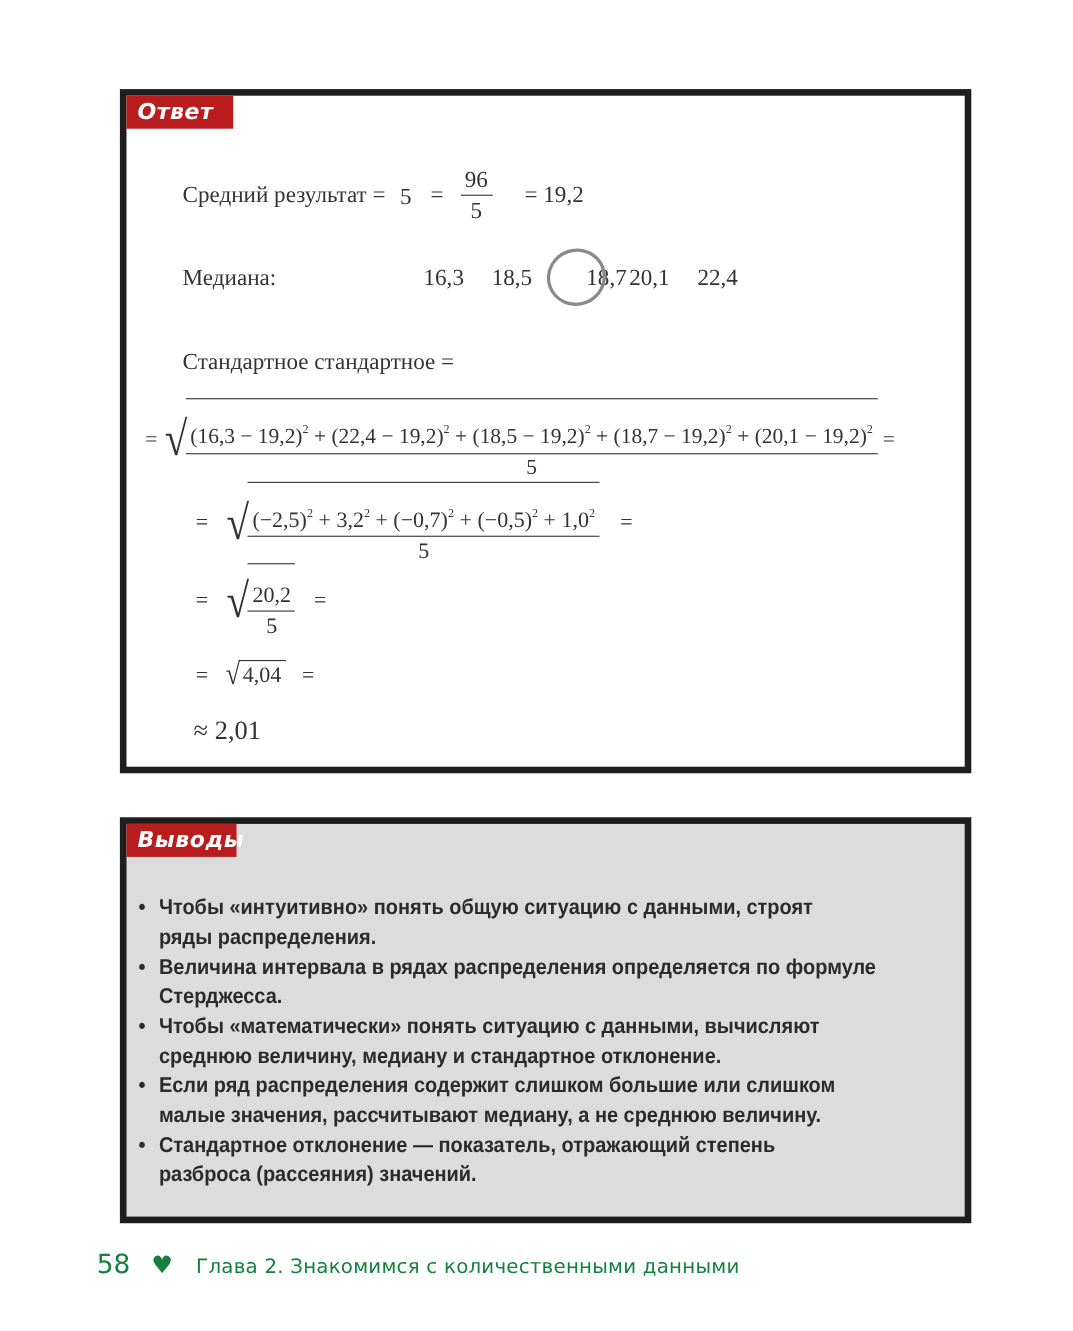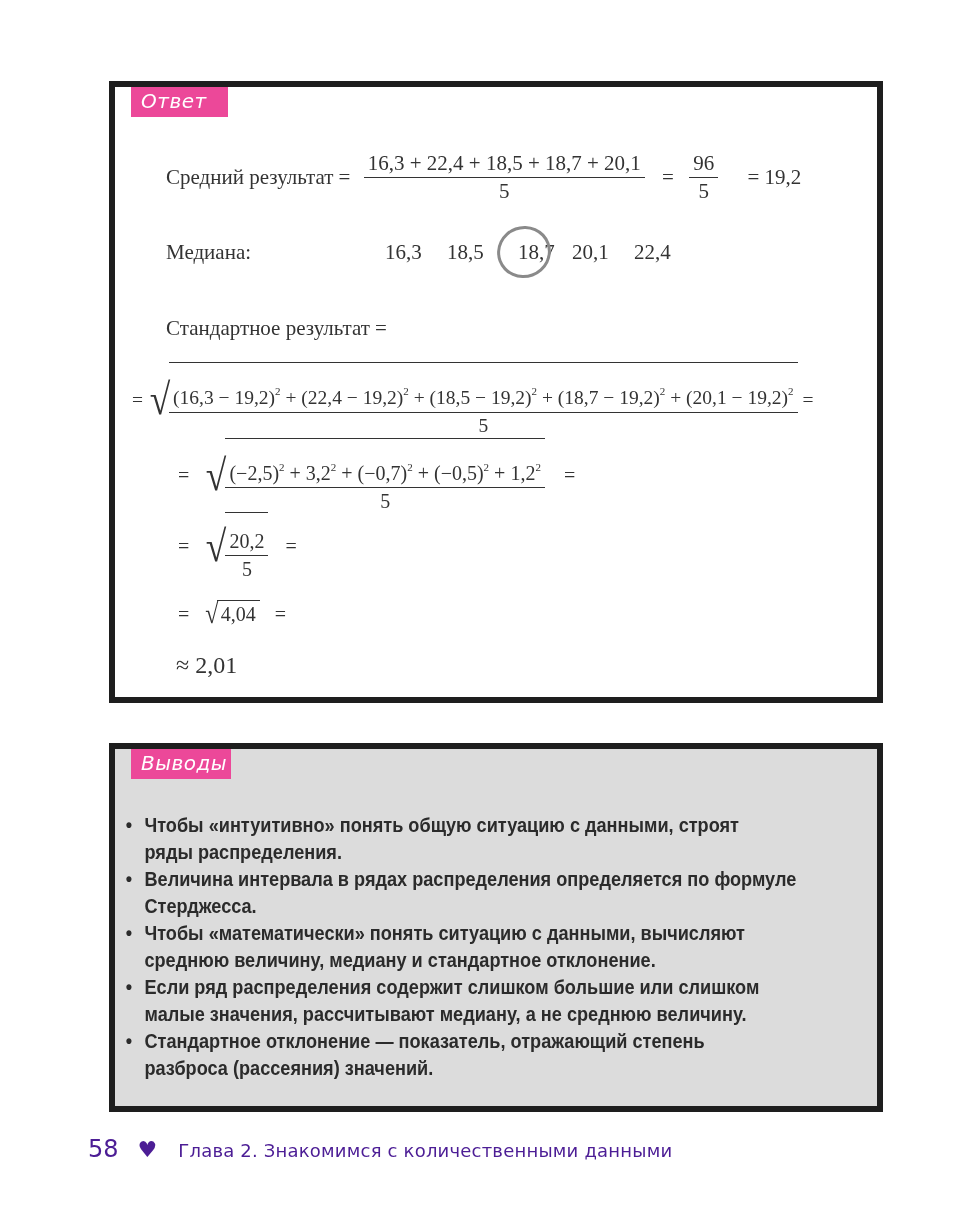--- a/index.html
+++ b/index.html
@@ -3,22 +3,22 @@
 <meta charset="utf-8">
 <style>
   html, body { margin: 0; padding: 0; background: #ffffff; }
   body { width: 975px; height: 1210px; position: relative; overflow: hidden;
          font-family: "Liberation Serif", "DejaVu Serif", serif; color: #2a2a2a; }
 
   .box { position: absolute; left: 109px; width: 762px; border: 6px solid #1e1e1e; box-sizing: content-box; }
   #answer-box { top: 81px; height: 610px; background: #ffffff; }
   #summary-box { top: 743px; height: 357px; background: #dcdcdc; }
 
-  .tab { position: absolute; left: 16px; top: 0; background: #ec4899; color: #ffffff;
-         font-family: "DejaVu Sans", sans-serif; font-weight: normal; font-style: italic;
+  .tab { position: absolute; left: 0; top: 0; background: #b91c1c; color: #ffffff;
+         font-family: "DejaVu Sans", sans-serif; font-weight: bold; font-style: italic;
          font-size: 20px; letter-spacing: 0.5px; padding: 0 12px 0 10px; height: 30px; line-height: 28px; }
   #answer-box .tab { width: 75px; }
   #summary-box .tab { width: 78px; }
 
   .m { position: absolute; font-size: 21px; white-space: nowrap; color: #333; }
   .frac { display: inline-flex; flex-direction: column; align-items: center; vertical-align: middle; }
   .frac .num { padding: 0 4px 2px 4px; border-bottom: 1.5px solid #333; line-height: 24px; }
   .frac .den { padding-top: 1px; line-height: 24px; }
   sup { font-size: 11px; vertical-align: 9px; }
 
@@ -30,55 +30,54 @@
   #median-circle { position: absolute; left: 497px; top: 226px; width: 54px; height: 52px;
                    border: 3.5px solid #8a8a8a; border-radius: 50%; transform: rotate(-20deg); box-sizing: border-box; }
 
   .bullets { position: absolute; left: 124px; top: 812px; width: 740px; margin: 0; padding: 0; list-style: none;
              font-family: "Liberation Sans", "DejaVu Sans", sans-serif; font-weight: bold; font-size: 19.5px;
              line-height: 27px; color: #2b2b2b; transform: scaleX(0.93); transform-origin: left top; }
   .bullets li { position: relative; padding-left: 22px; }
   .bullets li .dot { position: absolute; left: 2px; top: 0; font-weight: bold; }
 
   #footer { position: absolute; left: 88px; top: 1135px; font-family: "DejaVu Sans", sans-serif;
-            font-size: 22px; color: #4c1d95; white-space: nowrap; }
+            font-size: 22px; color: #15803d; white-space: nowrap; }
   #footer .pnum { font-size: 24px; }
   #footer .heart { margin: 0 14px 0 12px; font-size: 22px; }
   #footer .chapter { font-size: 18px; letter-spacing: 0.2px; }
 </style>
 </head>
 <body>
 
 <div id="answer-box" class="box">
   <div class="tab">Ответ</div>
 </div>
 
 <div class="m" style="left:166px; top:151px;">
   <span style="vertical-align:middle;">Средний результат =</span>
   <span class="frac" style="margin-left:8px;">
-    <span class="num">16,3 + 22,4 + 18,5 + 18,7 + 20,1</span>
     <span class="den">5</span>
   </span>
   <span style="vertical-align:middle; margin:0 10px 0 12px;">=</span>
   <span class="frac">
     <span class="num">96</span>
     <span class="den">5</span>
   </span>
   <span style="vertical-align:middle; margin-left:24px;">= 19,2</span>
 </div>
 
 <div class="m" style="left:166px; top:240px;">Медиана:</div>
 <div class="m" style="left:385px; top:240px;">16,3</div>
 <div class="m" style="left:447px; top:240px;">18,5</div>
-<div class="m" style="left:518px; top:240px;">18,7</div>
+<div class="m" style="left:533px; top:240px;">18,7</div>
 <div class="m" style="left:572px; top:240px;">20,1</div>
 <div class="m" style="left:634px; top:240px;">22,4</div>
 <div id="median-circle"></div>
 
-<div class="m" style="left:166px; top:316px;">Стандартное результат =</div>
+<div class="m" style="left:166px; top:316px;">Стандартное стандартное =</div>
 
 <div class="m" style="left:132px; top:362px; font-size:19.5px;">
   <span style="vertical-align:middle;">=</span>
   <span class="sqrt">
     <span class="rad">√</span>
     <span class="body">
       <span class="frac">
         <span class="num" id="step1-num"><span>(16,3 − 19,2)</span><sup>2</sup><span> + </span><span>(22,4 − 19,2)</span><sup>2</sup><span> + </span><span>(18,5 − 19,2)</span><sup>2</sup><span> + </span><span>(18,7 − 19,2)</span><sup>2</sup><span> + </span><span>(20,1 − 19,2)</span><sup>2</sup></span>
         <span class="den">5</span>
       </span>
@@ -86,21 +85,21 @@
   </span>
   <span style="vertical-align:middle;">=</span>
 </div>
 
 <div class="m" style="left:178px; top:438px; font-size:20px;">
   <span style="vertical-align:middle; margin-right:10px;">=</span>
   <span class="sqrt">
     <span class="rad">√</span>
     <span class="body">
       <span class="frac">
-        <span class="num" id="step2-num"><span>(−2,5)</span><sup>2</sup><span> + </span><span>3,2</span><sup>2</sup><span> + </span><span>(−0,7)</span><sup>2</sup><span> + </span><span>(−0,5)</span><sup>2</sup><span> + </span><span>1,2</span><sup>2</sup></span>
+        <span class="num" id="step2-num"><span>(−2,5)</span><sup>2</sup><span> + </span><span>3,2</span><sup>2</sup><span> + </span><span>(−0,7)</span><sup>2</sup><span> + </span><span>(−0,5)</span><sup>2</sup><span> + </span><span>1,0</span><sup>2</sup></span>
         <span class="den">5</span>
       </span>
     </span>
   </span>
   <span style="vertical-align:middle; margin-left:14px;">=</span>
 </div>
 
 <div class="m" style="left:178px; top:512px; font-size:20px;">
   <span style="vertical-align:middle; margin-right:10px;">=</span>
   <span class="sqrt">

